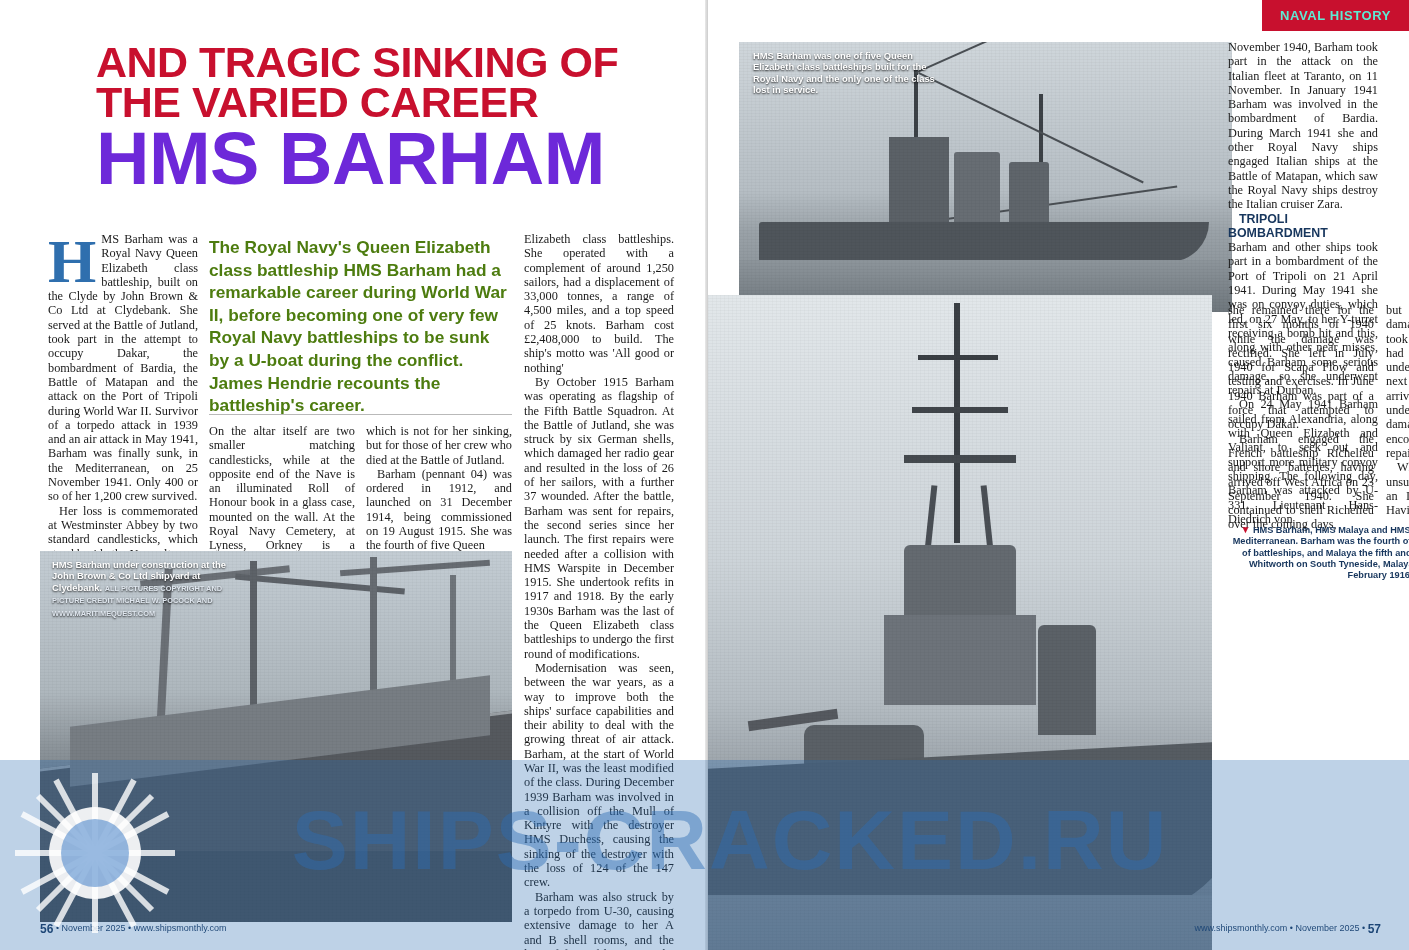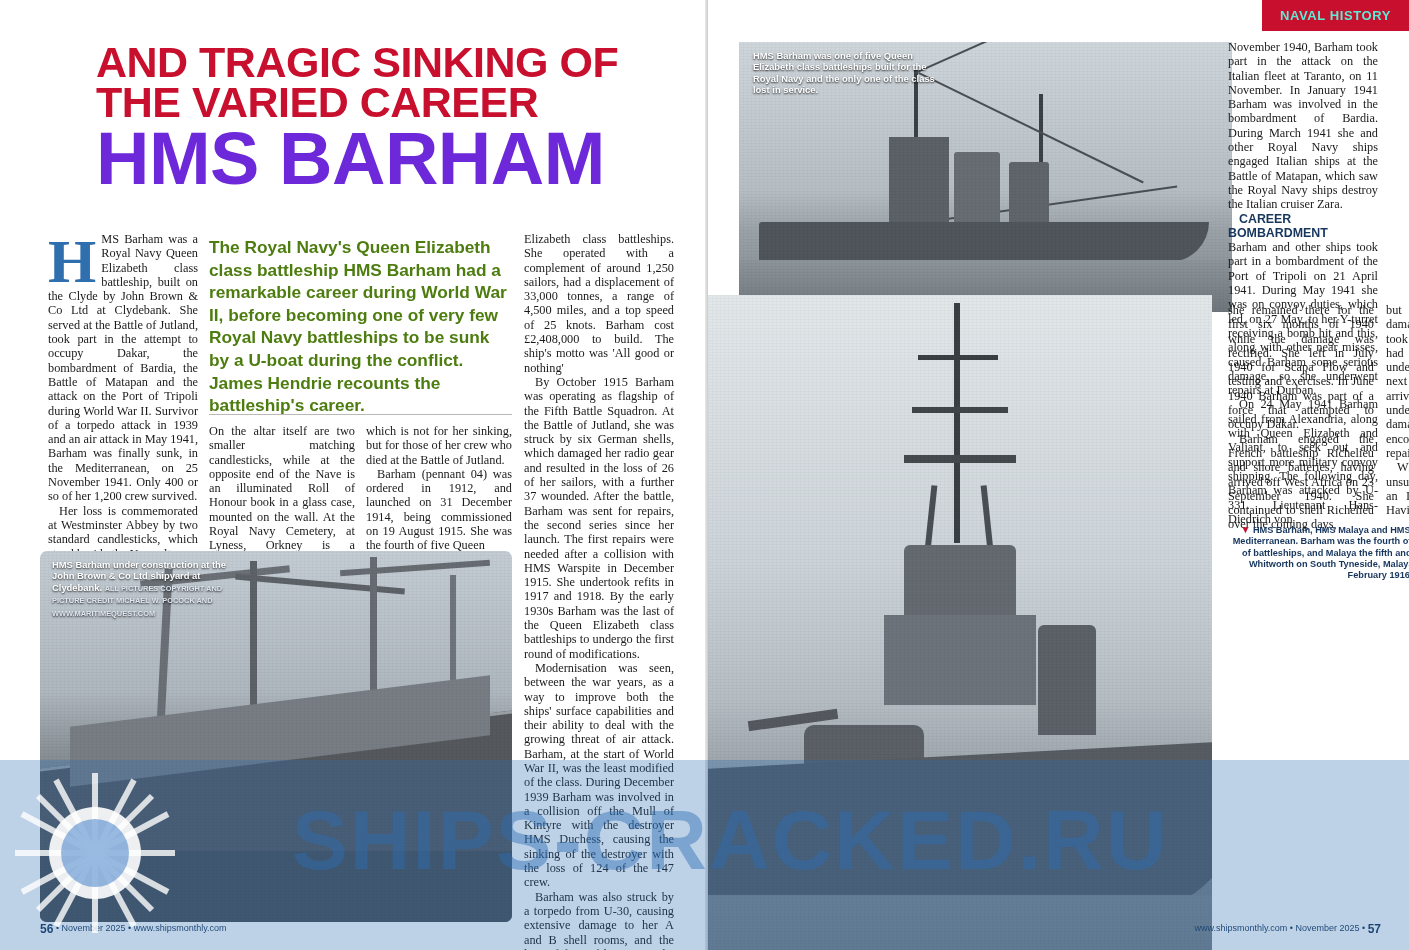--- a/index.html
+++ b/index.html
@@ -82,21 +82,21 @@
       <p>Barham (pennant 04) was ordered in 1912, and launched on 31 December 1914, being commissioned on 19 August 1915. She was the fourth of five Queen</p>
     </div>
 
     <div class="col" style="left:524px;top:232px;width:150px;height:690px;">
       <p class="first">Elizabeth class battleships. She operated with a complement of around 1,250 sailors, had a displacement of 33,000 tonnes, a range of 4,500 miles, and a top speed of 25 knots. Barham cost £2,408,000 to build. The ship's motto was 'All good or nothing'</p>
       <p>By October 1915 Barham was operating as flagship of the Fifth Battle Squadron. At the Battle of Jutland, she was struck by six German shells, which damaged her radio gear and resulted in the loss of 26 of her sailors, with a further 37 wounded. After the battle, Barham was sent for repairs, the second series since her launch. The first repairs were needed after a collision with HMS Warspite in December 1915. She undertook refits in 1917 and 1918. By the early 1930s Barham was the last of the Queen Elizabeth class battleships to undergo the first round of modifications.</p>
       <p>Modernisation was seen, between the war years, as a way to improve both the ships' surface capabilities and their ability to deal with the growing threat of air attack. Barham, at the start of World War II, was the least modified of the class. During December 1939 Barham was involved in a collision off the Mull of Kintyre with the destroyer HMS Duchess, causing the sinking of the destroyer with the loss of 124 of the 147 crew.</p>
       <p>Barham was also struck by a torpedo from U-30, causing extensive damage to her A and B shell rooms, and the loss of four of her crew. She sailed to Liverpool, arriving on 30 December 1939, and</p>
     </div>
 
-    <div class="photo" style="left:40px;top:551px;width:472px;height:371px;border-radius:7px;">
+    <div class="photo" style="left:40px;top:551px;width:472px;height:371px;">
       <div style="position:absolute;inset:0;background:linear-gradient(#c3ccd3 0%,#aeb7bd 38%,#8e969c 52%,#6e767c 70%,#59626a 100%);"></div>
 
       <div style="position:absolute;left:120px;top:18px;width:8px;height:180px;background:#6b7076;transform:skewX(-3deg);"></div>
       <div style="position:absolute;left:100px;top:22px;width:150px;height:7px;background:#6b7076;transform:rotate(-6deg);"></div>
       <div style="position:absolute;left:210px;top:10px;width:7px;height:200px;background:#5d6268;"></div>
       <div style="position:absolute;left:195px;top:30px;width:170px;height:6px;background:#5d6268;transform:rotate(5deg);"></div>
       <div style="position:absolute;left:330px;top:6px;width:7px;height:210px;background:#676c72;"></div>
       <div style="position:absolute;left:300px;top:14px;width:150px;height:6px;background:#676c72;transform:rotate(-4deg);"></div>
       <div style="position:absolute;left:410px;top:24px;width:6px;height:190px;background:#6f757b;"></div>
 
@@ -175,21 +175,21 @@
       <p>While there, Barham was unsuccessfully attacked by an Italian Chariot torpedo. Having left Gibraltar by</p>
     </div>
 
     <div style="position:absolute;left:520px;top:524px;width:304px;font-family:'Liberation Sans',sans-serif;font-size:9.2px;line-height:11.3px;font-weight:bold;color:#17365d;text-align:center;">
       <span class="cap-red-tri">▼</span>
       <span>HMS Barham, HMS Malaya and HMS Argus on exercise in the Mediterranean. Barham was the fourth of the Queen Elizabeth class of battleships, and Malaya the fifth and last. Built by Armstrong Whitworth on South Tyneside, Malaya was commissioned in February 1916.</span>
     </div>
 
     <div class="col" style="left:520px;top:40px;width:150px;height:240px;">
       <p class="first">November 1940, Barham took part in the attack on the Italian fleet at Taranto, on 11 November. In January 1941 Barham was involved in the bombardment of Bardia. During March 1941 she and other Royal Navy ships engaged Italian ships at the Battle of Matapan, which saw the Royal Navy ships destroy the Italian cruiser Zara.</p>
-      <p class="subhead">CAREER BOMBARDMENT</p>
+      <p class="subhead">TRIPOLI BOMBARDMENT</p>
       <p class="first">Barham and other ships took part in a bombardment of the Port of Tripoli on 21 April 1941. During May 1941 she was on convoy duties, which led, on 27 May, to her Y-turret receiving a bomb hit and this, along with other near misses, caused Barham some serious damage, so she underwent repairs at Durban.</p>
       <p>On 24 May 1941 Barham sailed from Alexandria, along with Queen Elizabeth and Valiant, to seek out and support more military convoy shipping. The following day, Barham was attacked by U-331. Lieutenant Hans-Diedrich von</p>
     </div>
 
     <div class="folio" style="right:28px;">
       <span>www.shipsmonthly.com • November 2025 •</span>
       <span class="num">57</span>
     </div>
   </div>
 

